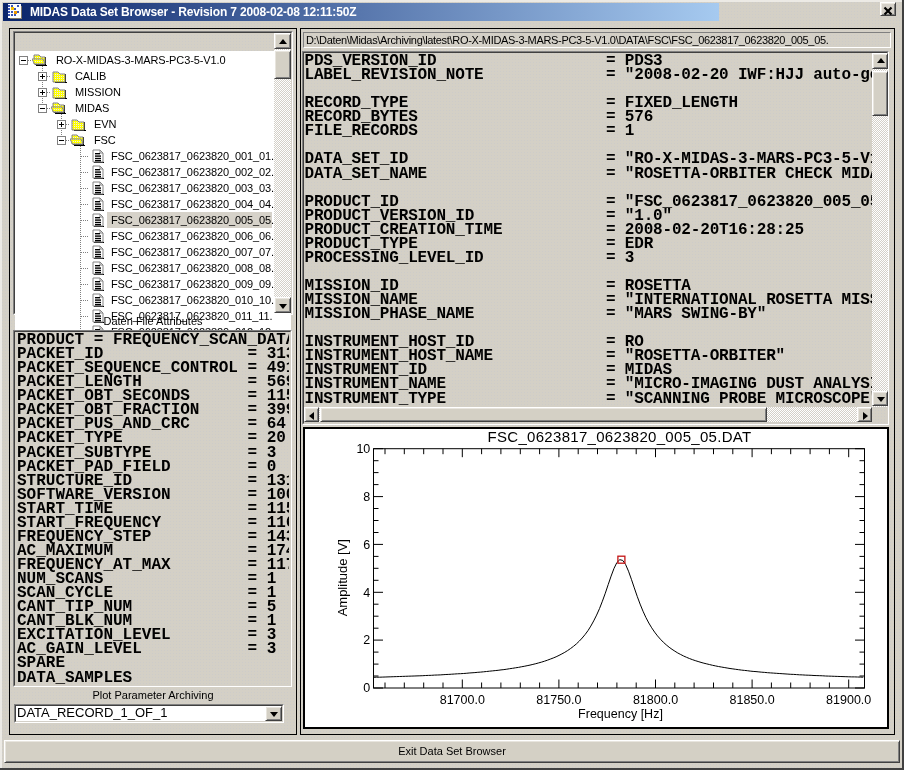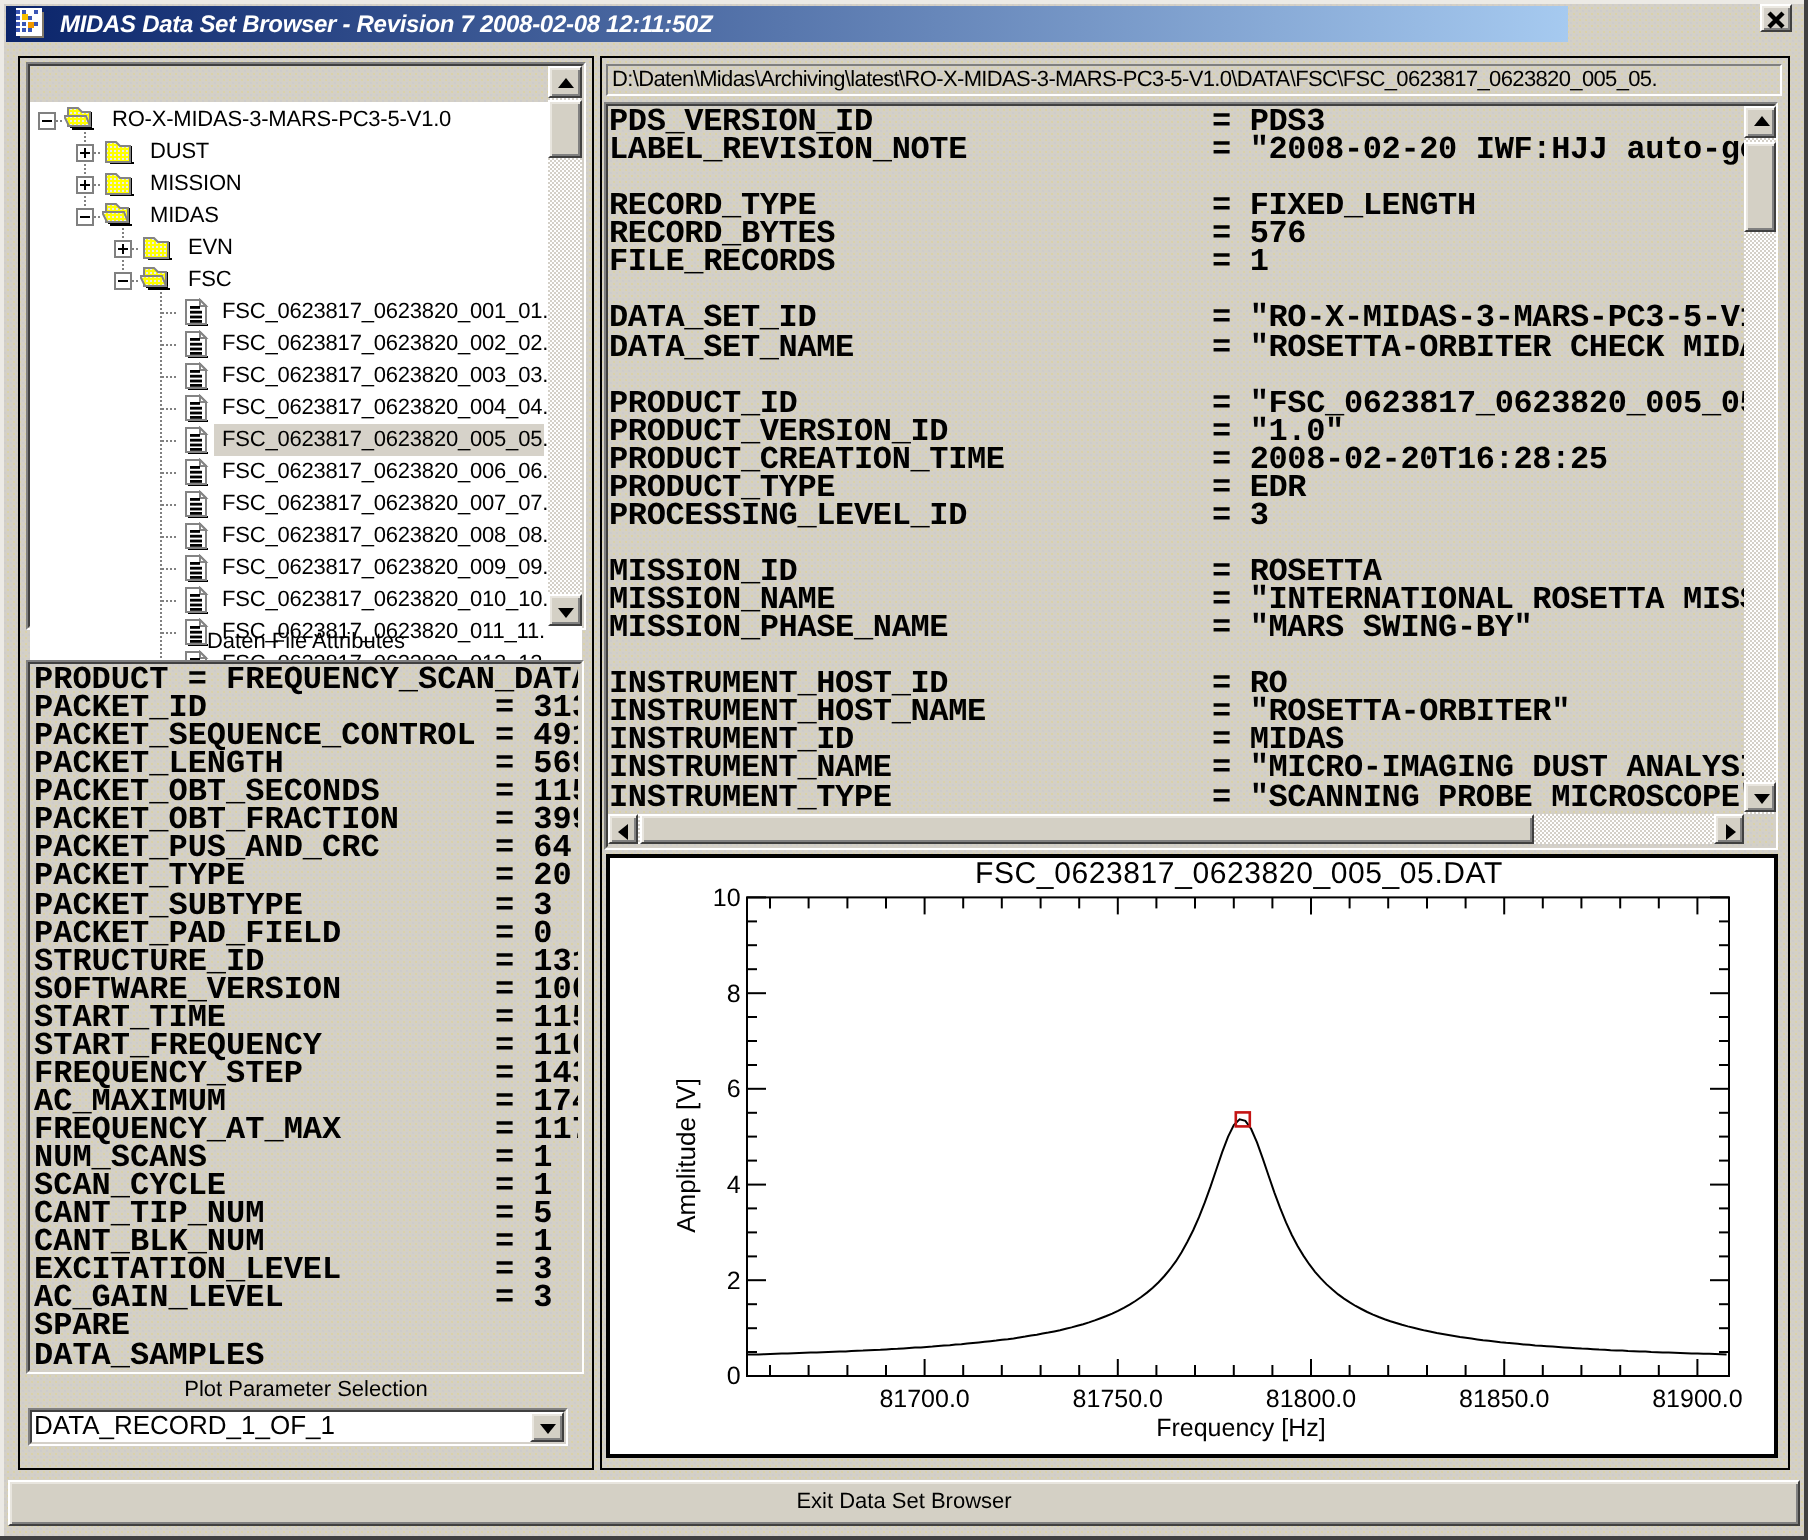--- a/index.html
+++ b/index.html
@@ -1,18 +1,18 @@
 <!DOCTYPE html>
 <html><head><meta charset="utf-8"><style>
 *{margin:0;padding:0;box-sizing:border-box}
 html,body{width:904px;height:770px;overflow:hidden}
 body{font-family:"Liberation Sans",sans-serif;background:#d4d0c5}
 #win{position:absolute;left:0;top:0;width:904px;height:770px;background-color:#d4d0c6;background-image:radial-gradient(circle at 1px 1px,rgba(222,210,140,.5) 0 .55px,transparent .7px),radial-gradient(circle at 2.5px 2.5px,rgba(190,194,214,.28) 0 .45px,transparent .55px);background-size:3px 3px}
 .abs{position:absolute}
-#title{position:absolute;left:3px;top:3px;width:781px;height:18px;background:linear-gradient(to right,#0a246a,#a6caf0);font-style:italic;}
+#title{position:absolute;left:3px;top:3px;width:716px;height:18px;background:linear-gradient(to right,#0a246a,#a6caf0);}
 #title .txt{position:absolute;left:27px;top:1px;line-height:16px;color:#fff;font-weight:bold;font-size:12px;letter-spacing:-0.15px;white-space:nowrap}
 #closebtn{position:absolute;left:880px;top:2px;width:16px;height:14px;background:#d4d0c8;border:1px solid;border-color:#fff #404040 #404040 #fff;box-shadow:inset 1px 1px 0 #ece9e2, inset -1px -1px 0 #808080}
 .frame{position:absolute;border:1px solid #000}
 .sunken{position:absolute;border:1px solid;border-color:#808080 #fff #fff #808080}
 .sunken>.in{position:absolute;left:0;top:0;right:0;bottom:0;border:1px solid;border-color:#404040 #d4d0c8 #d4d0c8 #404040}
 .raised{position:absolute;background:#d4d0c5;border:1px solid;border-color:#fff #404040 #404040 #fff;box-shadow:inset 1px 1px 0 #e8e5de, inset -1px -1px 0 #808080}
 .mono{font-family:"Liberation Mono",monospace;font-weight:bold;font-size:16px;letter-spacing:0px;line-height:14.06px;white-space:pre;color:#000}.mono.rt{letter-spacing:-0.18px}
 .lbl{font-size:11px;color:#000}
 .dv{position:absolute;width:1px;background-image:repeating-linear-gradient(to bottom,#808080 0 1px,transparent 1px 2px)}
 .dh{position:absolute;height:1px;background-image:repeating-linear-gradient(to right,#808080 0 1px,transparent 1px 2px)}
@@ -96,21 +96,21 @@
         <div style="position:absolute;left:52px;top:52px"><svg width="16" height="13" viewBox="0 0 16 13">
             <defs>
               <pattern id="ch2" width="2" height="2" patternUnits="userSpaceOnUse">
                 <rect width="2" height="2" fill="#ffff00"></rect>
                 <rect x="1" y="1" width="1" height="1" fill="#e8e8f4"></rect>
               </pattern>
             </defs>
             <path d="M14 3 L14 11 L15 11 L15 12 L3 12 L3 11 L2 11 L2 3 Z" fill="#000"></path>
             <path d="M1 1 L6 1 L8 3 L13 3 L13 11 L1 11 Z" fill="url(#ch2)" stroke="#848484" stroke-width="1"></path>
           </svg></div>
-        <div class="tl" style="left:75px;top:50px">DUST</div>
+        <div class="tl" style="left:75px;top:50px">CALIB</div>
         <div class="dh" style="left:47px;top:74px;width:3px"></div>
         <div class="ebox" style="left:38px;top:70px">
           <i class="pm ph"></i>
           <i class="pm pv"></i>
         </div>
         <div style="position:absolute;left:52px;top:68px"><svg width="16" height="13" viewBox="0 0 16 13">
             <defs>
               <pattern id="ch3" width="2" height="2" patternUnits="userSpaceOnUse">
                 <rect width="2" height="2" fill="#ffff00"></rect>
                 <rect x="1" y="1" width="1" height="1" fill="#e8e8f4"></rect>
@@ -334,21 +334,21 @@
 AC_MAXIMUM              = 17428
 FREQUENCY_AT_MAX        = 117099520
 NUM_SCANS               = 1
 SCAN_CYCLE              = 1
 CANT_TIP_NUM            = 5
 CANT_BLK_NUM            = 1
 EXCITATION_LEVEL        = 3
 AC_GAIN_LEVEL           = 3
 SPARE
 DATA_SAMPLES</div>
-<div class="abs lbl" style="left:10px;top:688px;width:286px;height:15px;text-align:center;line-height:15px">Plot Parameter Selection</div>
+<div class="abs lbl" style="left:10px;top:688px;width:286px;height:15px;text-align:center;line-height:15px">Plot Parameter Archiving</div>
 <div class="sunken" style="left:14px;top:704px;width:270px;height:19px">
       <div class="in" style="background:#fff"></div>
     </div>
 <div class="abs" style="left:17px;top:705px;font-size:13px;line-height:16px">DATA_RECORD_1_OF_1</div>
 <div class="sbtn" style="left:265px;top:706px;width:17px;height:15px">
       <i class="arr dn" style="left:4px;top:5px"></i>
     </div>
 
 <div class="frame" style="left:300px;top:28px;width:595px;height:707px"></div>
 <div class="sunken" style="left:303px;top:32px;width:588px;height:16px"></div>

